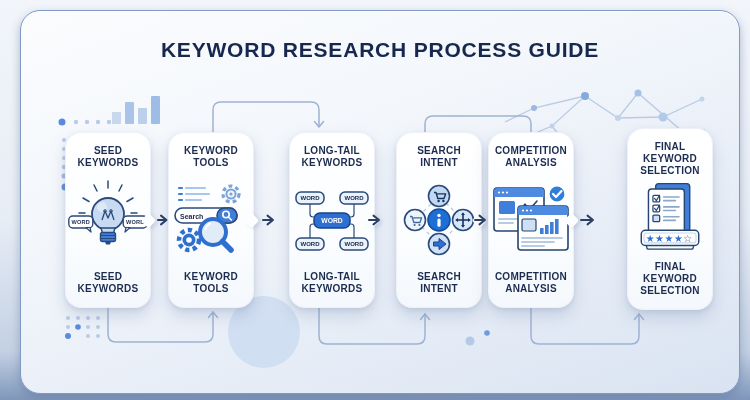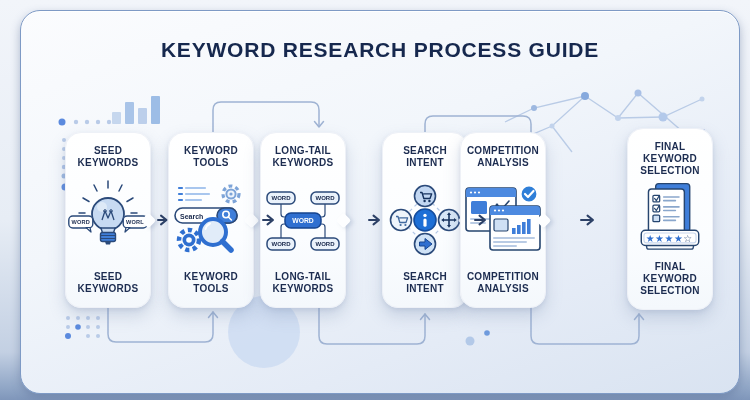--- a/index.html
+++ b/index.html
@@ -23,22 +23,22 @@
   .connectors{z-index:2}
   .cards{z-index:3}
   .arrows{z-index:4}
   .card{
     position:absolute;top:132px;width:86px;height:176px;
     background:linear-gradient(180deg,#ffffff 0%,#fbfdff 60%,#f4f8fc 100%);
     border:1px solid #eef1f7;border-radius:16px;box-sizing:border-box;
     box-shadow:0 8px 16px rgba(125,145,180,.30),0 2px 4px rgba(125,145,180,.18);
     padding-left:24px;
   }
-  .card.c1{left:65px}.card.c2{left:168px}.card.c3{left:260px}
-  .card.c4{left:382px}.card.c5{left:460px}
+  .card.c1{left:65px}.card.c2{left:168px}.card.c3{left:289px}
+  .card.c4{left:396px}.card.c5{left:488px}
   .card.c6{left:627px;top:128px;height:182px}
   .card.has-tab::after{
     content:"";position:absolute;right:-4px;top:calc(50% - 5.5px);
     width:11px;height:11px;background:#fdfeff;border-radius:2.5px;
     transform:rotate(45deg);box-shadow:3px -1px 4px rgba(125,145,180,.25);
   }
   .lbl{
     position:absolute;left:3px;right:3px;text-align:center;
     font-weight:800;font-size:10px;line-height:1.2;letter-spacing:.25px;color:#1c2c50;
   }

